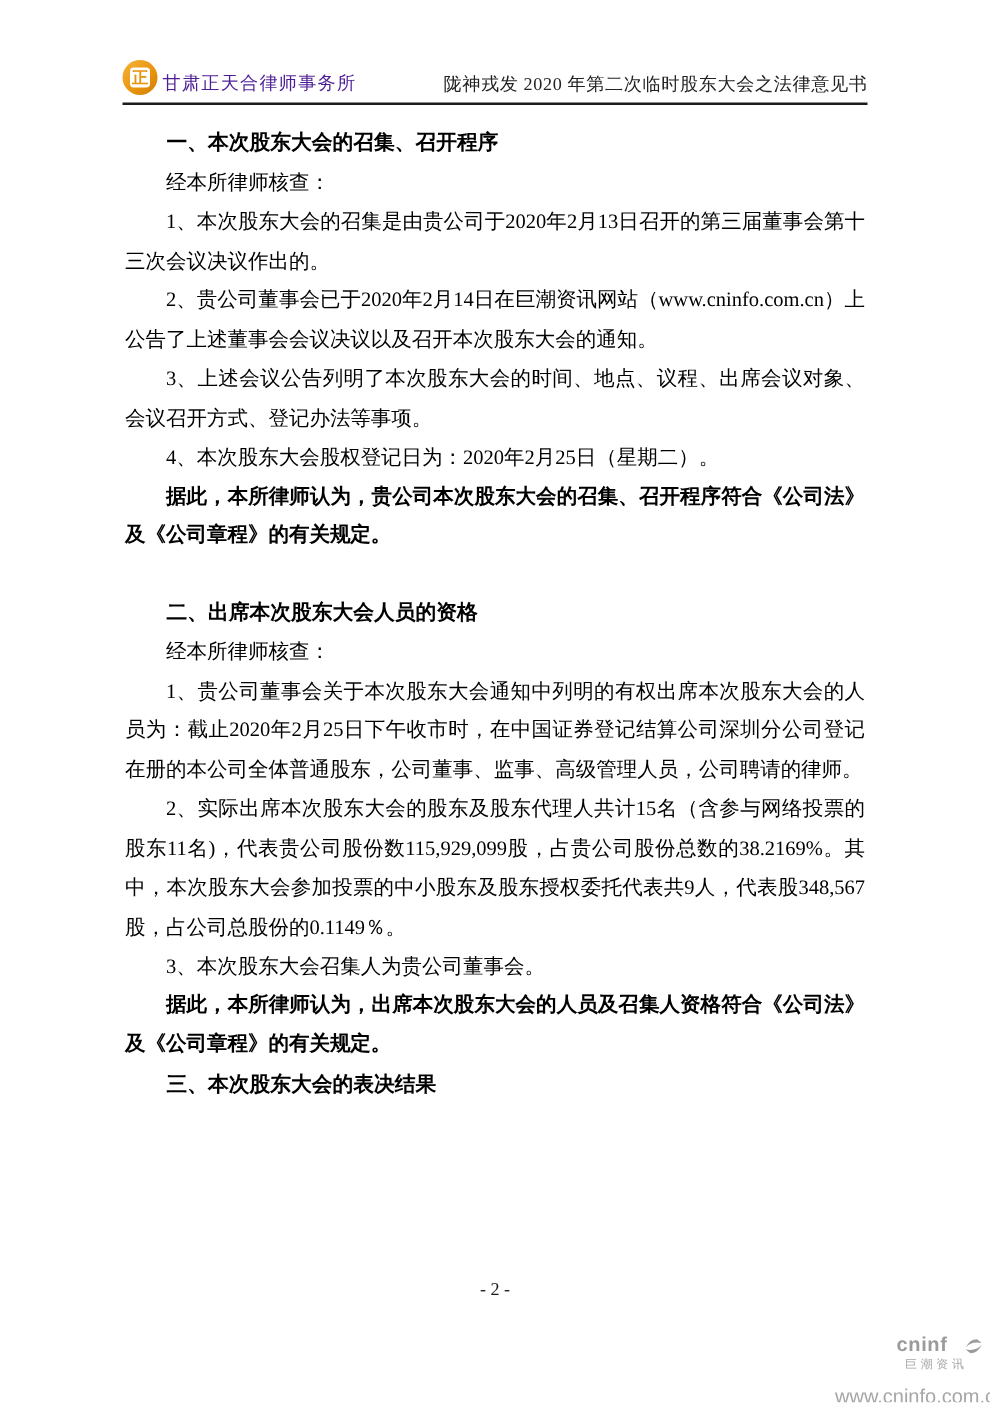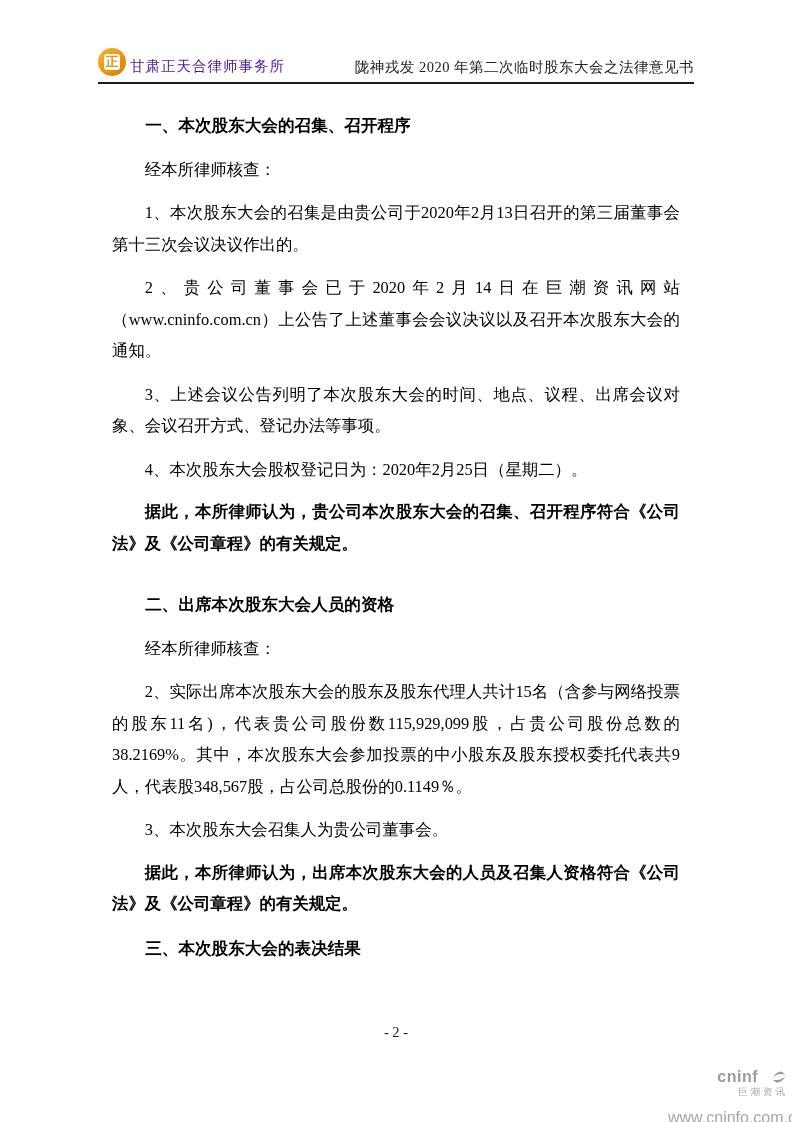--- a/index.html
+++ b/index.html
@@ -60,21 +60,21 @@
   }
 
   
   .content {
     position: absolute;
     top: 98px;
     left: 100px;
     width: 592px;
   }
   .content p, .content h2 {
-    margin: 12px;
+    margin: 0;
     font-size: 16.4px;
     line-height: 31.5px;
     text-indent: 2em;
     text-align: justify;
   }
   .content h2 {
     font-family: "Liberation Sans", "DejaVu Sans", sans-serif;
     font-weight: bold;
     font-size: 16.6px;
   }
@@ -114,20 +114,21 @@
     font-weight: bold;
     font-size: 16px;
     letter-spacing: 0.5px;
     color: #9b9b9b;
   }
   .cninfo-swirl { width: 18px; height: 18px; fill: #9b9b9b; }
   .cninfo-caption {
     font-size: 9.5px;
     letter-spacing: 3px;
     margin-top: 1px;
+    margin-right: 14px;
     color: #a6a6a6;
   }
   .cninfo-url {
     font-size: 16px;
     margin-top: 11px;
     color: #a6a6a6;
   }
 </style>
 </head>
 <body>
@@ -149,20 +150,21 @@
     <h2>一、本次股东大会的召集、召开程序</h2>
     <p>经本所律师核查：</p>
     <p>1、本次股东大会的召集是由贵公司于2020年2月13日召开的第三届董事会第十三次会议决议作出的。</p>
     <p>2、贵公司董事会已于2020年2月14日在巨潮资讯网站（www.cninfo.com.cn）上公告了上述董事会会议决议以及召开本次股东大会的通知。</p>
     <p>3、上述会议公告列明了本次股东大会的时间、地点、议程、出席会议对象、会议召开方式、登记办法等事项。</p>
     <p>4、本次股东大会股权登记日为：2020年2月25日（星期二）。</p>
     <p class="bold">据此，本所律师认为，贵公司本次股东大会的召集、召开程序符合《公司法》及《公司章程》的有关规定。</p>
 
     <h2 class="sec-gap">二、出席本次股东大会人员的资格</h2>
     <p>经本所律师核查：</p>
+    <p>1、贵公司董事会关于本次股东大会通知中列明的有权出席本次股东大会的人员为：截止2020年2月25日下午收市时，在中国证券登记结算公司深圳分公司登记在册的本公司全体普通股东，公司董事、监事、高级管理人员，公司聘请的律师。</p>
     <p>2、实际出席本次股东大会的股东及股东代理人共计15名（含参与网络投票的股东11名)，代表贵公司股份数115,929,099股，占贵公司股份总数的38.2169%。其中，本次股东大会参加投票的中小股东及股东授权委托代表共9人，代表股348,567股，占公司总股份的0.1149％。</p>
     <p>3、本次股东大会召集人为贵公司董事会。</p>
     <p class="bold">据此，本所律师认为，出席本次股东大会的人员及召集人资格符合《公司法》及《公司章程》的有关规定。</p>
 
     <h2>三、本次股东大会的表决结果</h2>
 
   </div>
 
   <div class="page-number">- 2 -</div>
 

